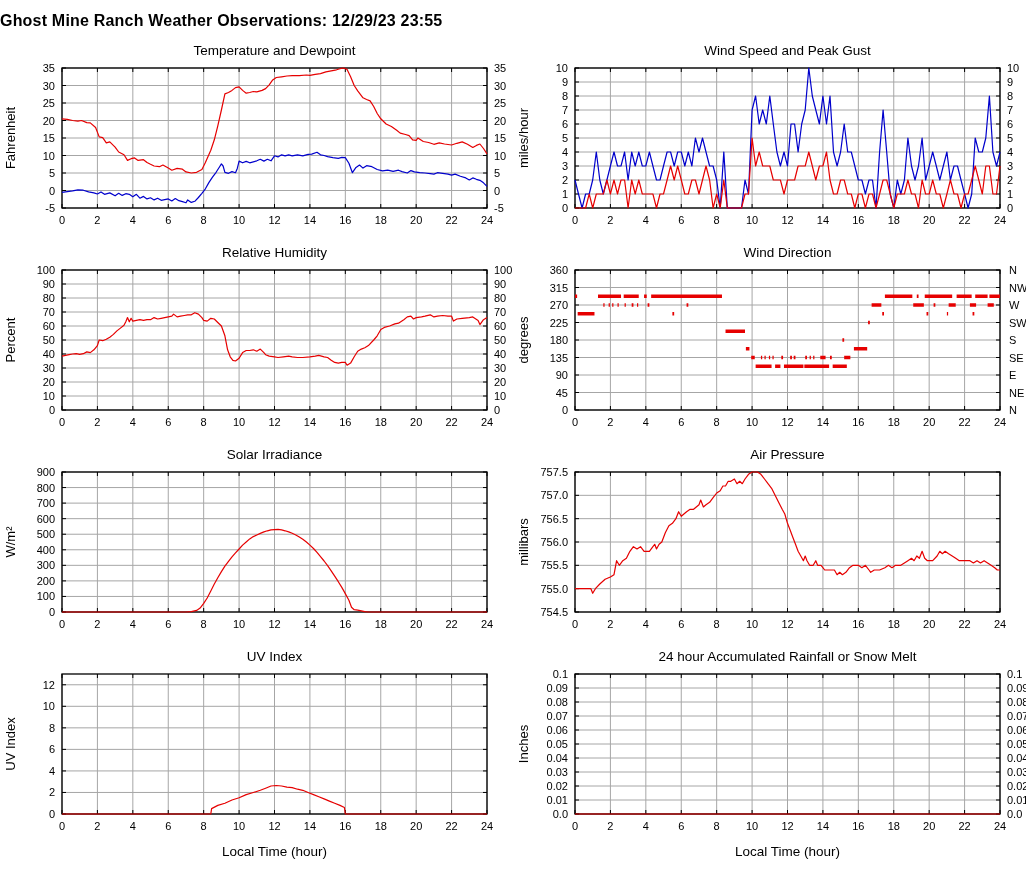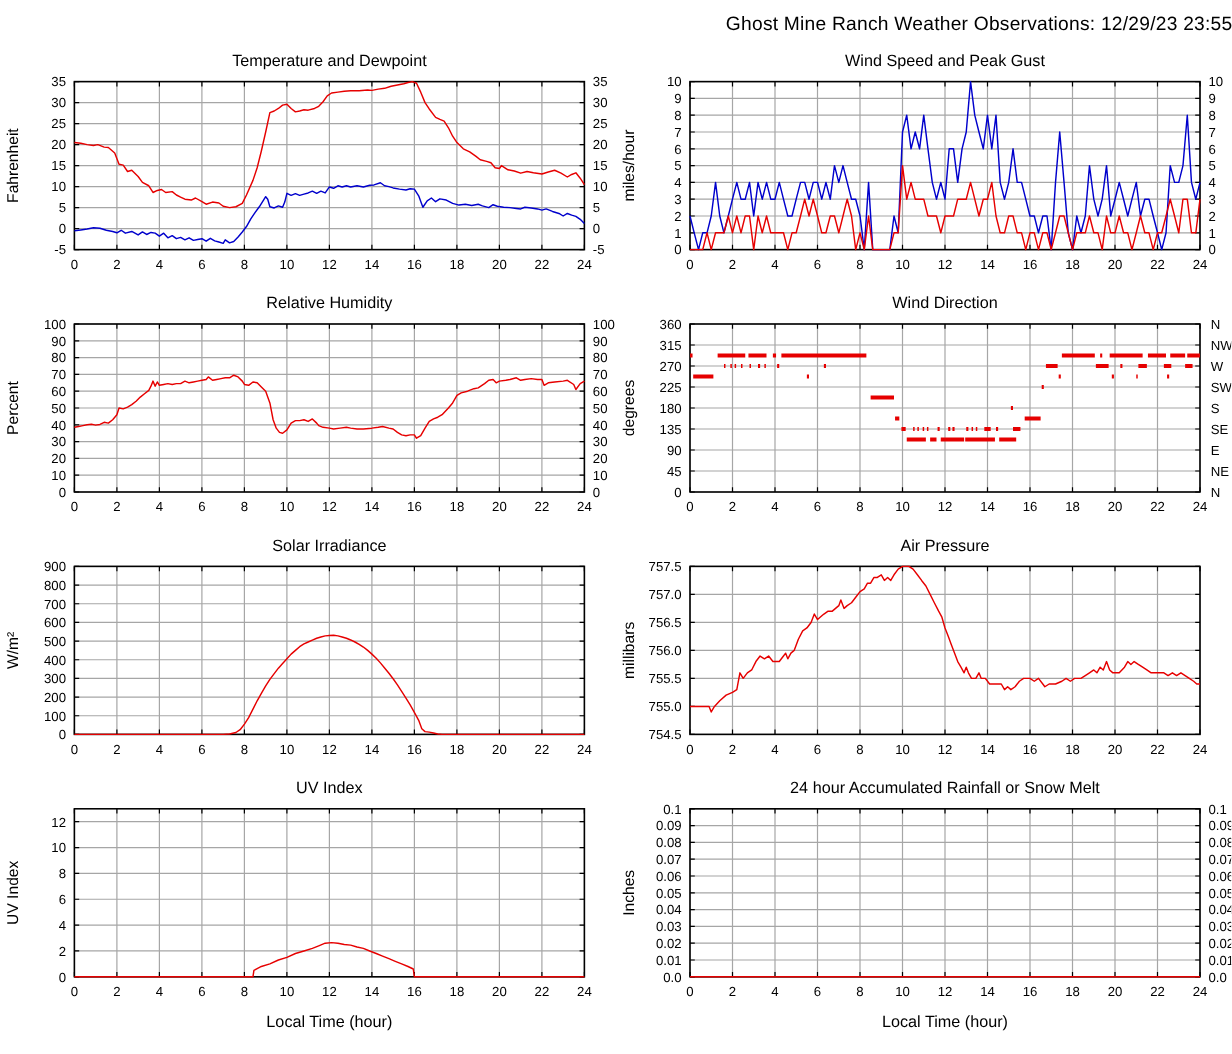--- a/index.html
+++ b/index.html
@@ -1,17 +1,17 @@
 <!DOCTYPE html>
 <html><head>
 <meta charset="utf-8">
 <style>
   html,body{margin:0;padding:0;background:#ffffff;}
   body{width:1027px;height:878px;font-family:"Liberation Sans",sans-serif;color:#000;overflow:hidden;}
-  .page-title{font-size:16px;font-weight:normal;text-align:right;margin:12px 0 8px 0;letter-spacing:0.2px;}
+  .page-title{font-size:16px;font-weight:bold;text-align:left;margin:12px 0 8px 0;letter-spacing:0.2px;}
   .charts-grid{display:grid;grid-template-columns:513px 513px;grid-auto-rows:min-content;}
   .chart-cell{margin:0;padding:0;line-height:0;text-align:center;}
   svg text{font-family:"Liberation Sans",sans-serif;}
 </style>
 </head>
 <body>
 
 <div class="page">
   <h1 class="page-title">Ghost Mine Ranch Weather Observations: 12/29/23 23:55</h1>
   <div class="charts-grid">

